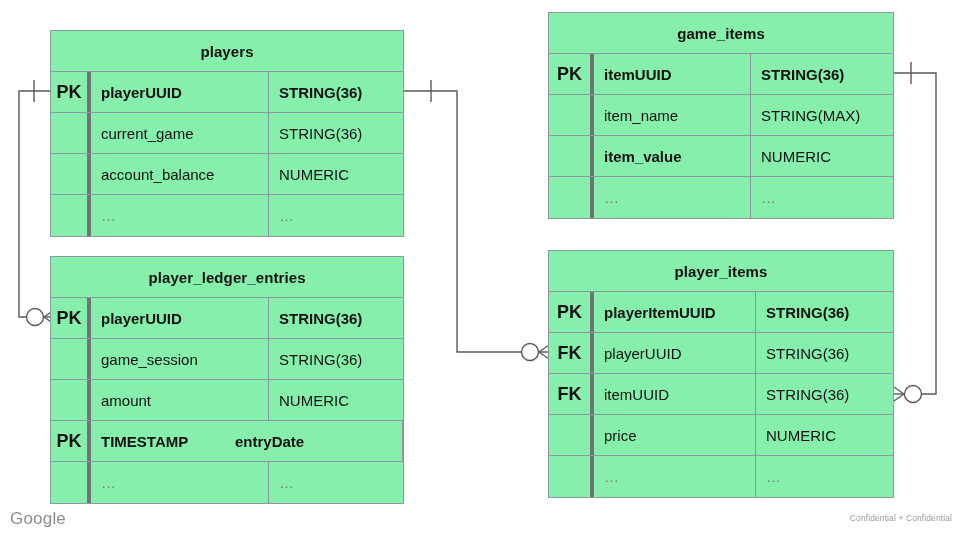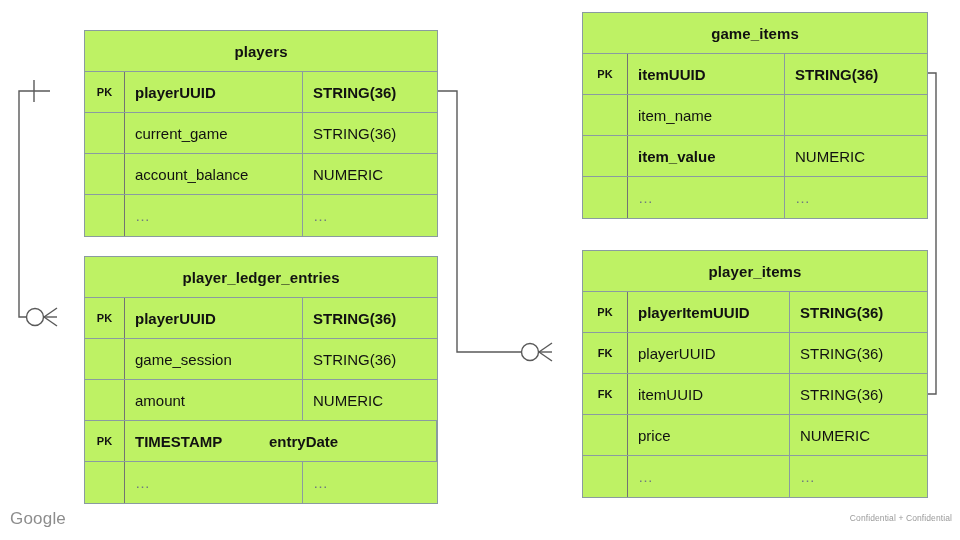--- a/index.html
+++ b/index.html
@@ -47,23 +47,22 @@
     fill: #ffffff;
     stroke: #595959;
     stroke-width: 1.4;
   }
 
   
   .entity {
     position: absolute;
     box-sizing: border-box;
     border: 1px solid #8a9ba0;
-    background: #bef264;
+    background: #86efac;
     border-collapse: collapse;
-    margin-left: 34px;
   }
   .entity .title-row {
     box-sizing: border-box;
     border-bottom: 1px solid #8a9ba0;
     display: flex;
     align-items: center;
     justify-content: center;
     font-weight: bold;
     font-size: 15px;
     color: #111111;
@@ -83,22 +82,22 @@
     display: flex;
     align-items: center;
     font-size: 15px;
     color: #111111;
     overflow: hidden;
     white-space: nowrap;
   }
   .cell.key {
     justify-content: center;
     font-weight: bold;
-    font-size: 11px;
-    border-right: 1px solid #737373;
+    font-size: 18px;
+    border-right: 4px solid #737373;
   }
   .cell.name {
     padding-left: 10px;
     border-right: 1px solid #8a9ba0;
   }
   .cell.type {
     padding-left: 10px;
   }
   .attr-row.pk .cell.name,
   .attr-row.pk .cell.type {
@@ -229,20 +228,21 @@
       <div class="entity" style="left: 548px; top: 12px; width: 346px;">
         <div class="title-row" style="height: 41px;">game_items</div>
         <div class="attr-row pk" style="height: 41px;">
           <div class="cell key" style="width: 45px;">PK</div>
           <div class="cell name" style="width: 157px;">itemUUID</div>
           <div class="cell type" style="flex: 1 1 auto;">STRING(36)</div>
         </div>
         <div class="attr-row" style="height: 41px;">
           <div class="cell key" style="width: 45px;"></div>
           <div class="cell name" style="width: 157px;">item_name</div>
+          <div class="cell type" style="flex: 1 1 auto;">STRING(MAX)</div>
         </div>
         <div class="attr-row" style="height: 41px;">
           <div class="cell key" style="width: 45px;"></div>
           <div class="cell name" style="width: 157px; font-weight: bold;">item_value</div>
           <div class="cell type" style="flex: 1 1 auto;">NUMERIC</div>
         </div>
         <div class="attr-row" style="height: 41px;">
           <div class="cell key" style="width: 45px;"></div>
           <div class="cell name ellipsis" style="width: 157px;">…</div>
           <div class="cell type ellipsis" style="flex: 1 1 auto;">…</div>

